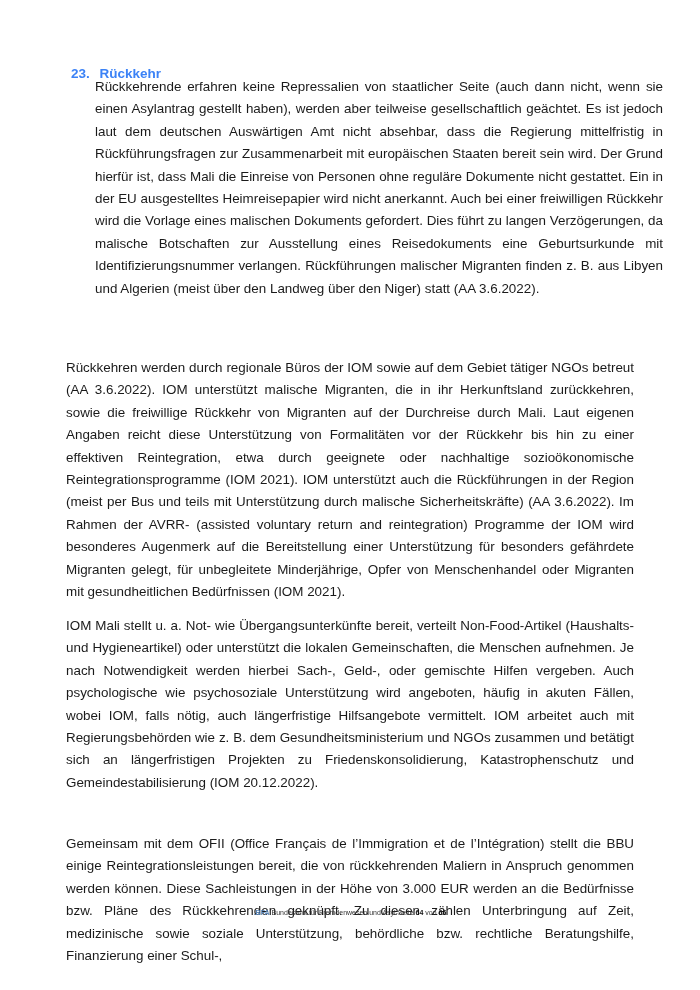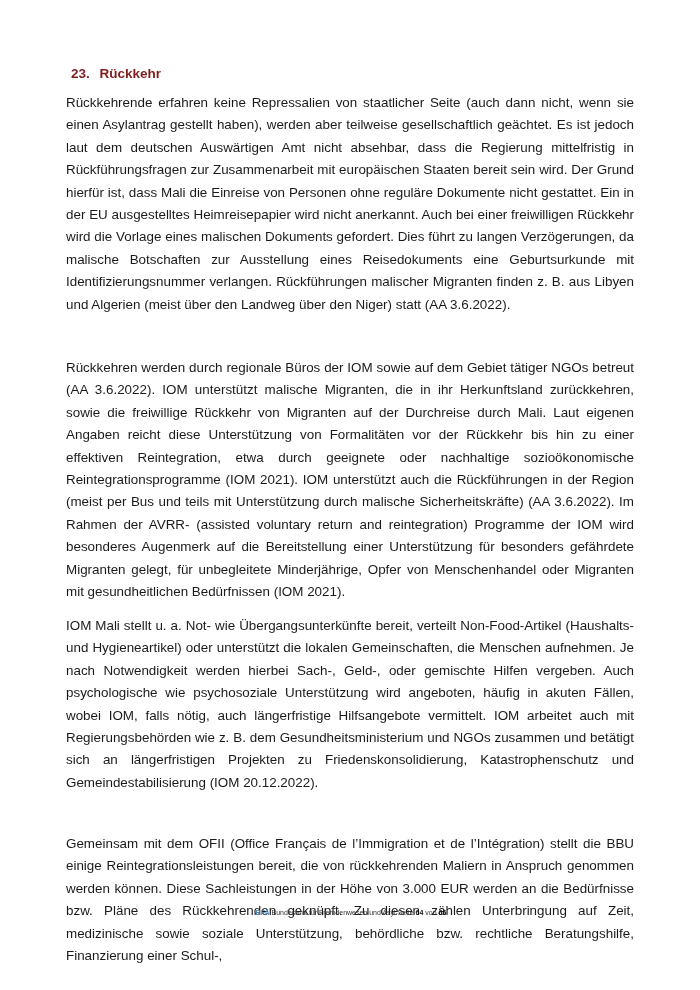--- a/index.html
+++ b/index.html
@@ -20,36 +20,36 @@
       left: 66px;
       top: 0;
       width: 568px;
     }
     .heading {
       position: absolute;
       left: 5px;
       top: 66px;
       font-size: 13.5px;
       font-weight: bold;
-      color: #7f1d1d;
+      color: #3b82f6;
       white-space: nowrap;
     }
     .heading .num {
       margin-right: 6px;
     }
     .para {
       position: absolute;
       left: 0;
       width: 568px;
       font-size: 13.4px;
       line-height: 22.4px;
       text-align: justify;
       margin: 0;
     }
-    #p1 { top: 92px; }
+    #p1 { top: 76px; margin-left: 29px; }
     #p2 { top: 357px; }
     #p3 { top: 615px; }
     #p4 { top: 813px; margin-top: 20px; }
     .footer {
       position: absolute;
       left: 0;
       width: 700px;
       top: 909px;
       text-align: center;
       font-size: 7px;

